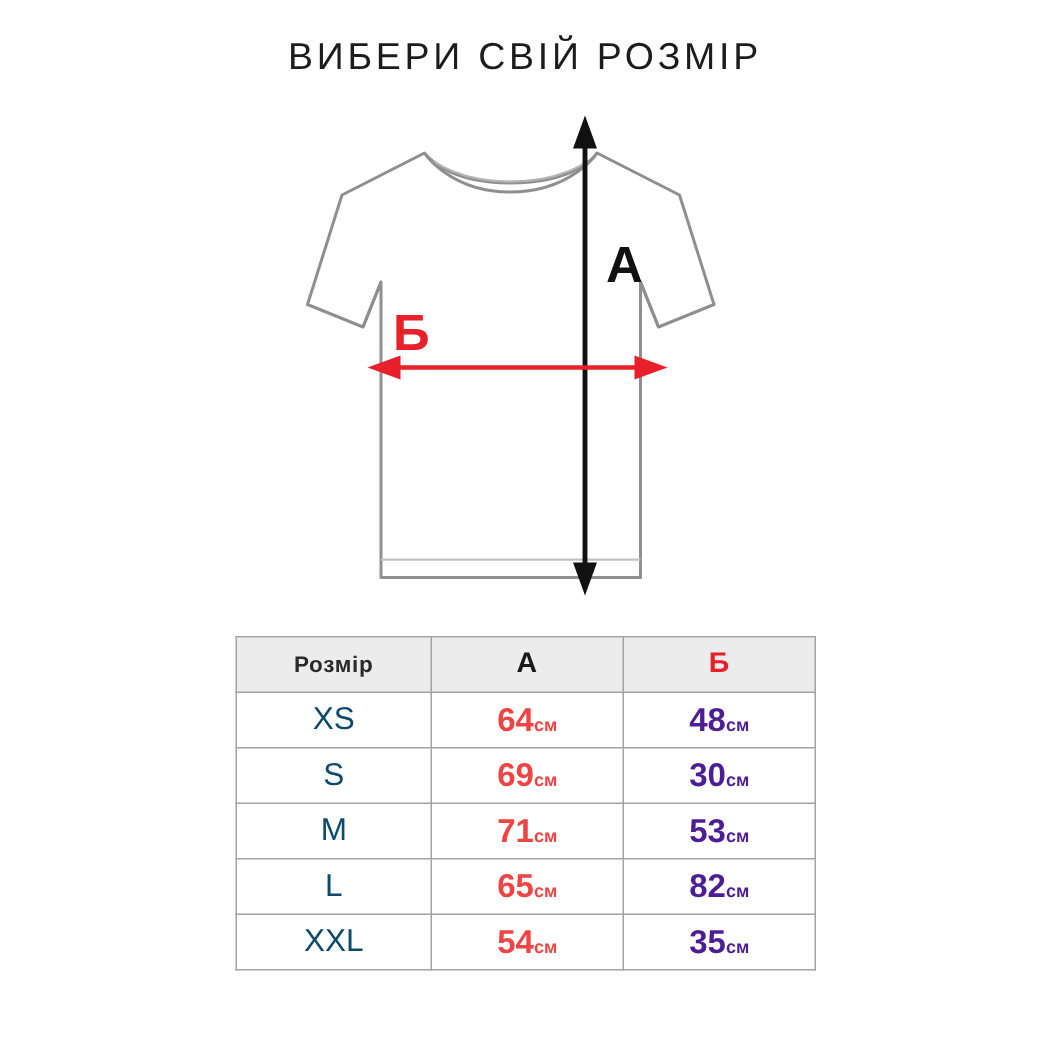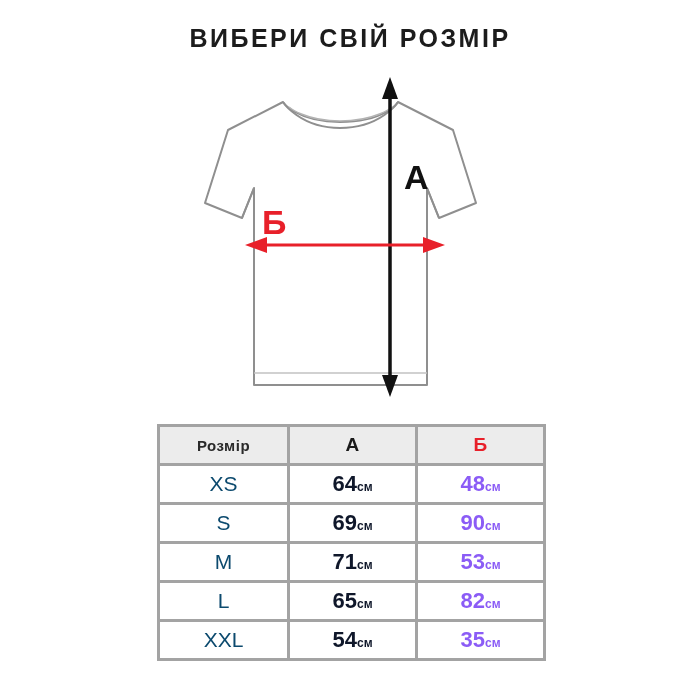--- a/index.html
+++ b/index.html
@@ -20,21 +20,21 @@
     height: 700px;
   }
   .title {
     position: absolute;
     top: 24px;
     left: 0;
     width: 700px;
     text-align: center;
     font-family: "Liberation Sans", sans-serif;
     font-size: 25px;
-    font-weight: bold;
+    font-weight: normal;
     letter-spacing: 2.5px;
     color: #1c1c1c;
   }
   .shirt-area {
     position: absolute;
     top: 55px;
     left: 150px;
     width: 400px;
     height: 345px;
   }
@@ -60,21 +60,21 @@
   
   .size-table {
     position: absolute;
     left: 157px;
     top: 424px;
     width: 386px;
     border-collapse: collapse;
     table-layout: fixed;
   }
   .size-table td, .size-table th {
-    border: 3px solid #a3a3a3;
+    border: 1px solid #a3a3a3;
     height: 36px;
     text-align: center;
     vertical-align: middle;
     padding: 0;
   }
   .size-table thead th {
     background: #ececec;
     font-size: 15px;
     font-weight: bold;
     color: #2a2a2a;
@@ -89,26 +89,26 @@
     font-size: 19px;
   }
   .size-table td.size-name {
     font-size: 21px;
     color: #0c4a6e;
     font-family: "Liberation Sans", sans-serif;
   }
   .size-table td.val-a {
     font-size: 22px;
     font-weight: bold;
-    color: #0f172a;
+    color: #ef4444;
   }
   .size-table td.val-b {
     font-size: 22px;
     font-weight: bold;
-    color: #8b5cf6;
+    color: #4c1d95;
   }
   .unit {
     font-size: 12px;
     font-weight: bold;
     letter-spacing: 0;
   }
   col.c1 { width: 130px; }
   col.c2 { width: 128px; }
   col.c3 { width: 128px; }
 </style>
@@ -169,21 +169,21 @@
     </thead>
     <tbody>
       <tr>
         <td class="size-name">XS</td>
         <td class="val-a"><span>64</span><span class="unit">см</span></td>
         <td class="val-b"><span>48</span><span class="unit">см</span></td>
       </tr>
       <tr>
         <td class="size-name">S</td>
         <td class="val-a"><span>69</span><span class="unit">см</span></td>
-        <td class="val-b"><span>90</span><span class="unit">см</span></td>
+        <td class="val-b"><span>30</span><span class="unit">см</span></td>
       </tr>
       <tr>
         <td class="size-name">M</td>
         <td class="val-a"><span>71</span><span class="unit">см</span></td>
         <td class="val-b"><span>53</span><span class="unit">см</span></td>
       </tr>
       <tr>
         <td class="size-name">L</td>
         <td class="val-a"><span>65</span><span class="unit">см</span></td>
         <td class="val-b"><span>82</span><span class="unit">см</span></td>

